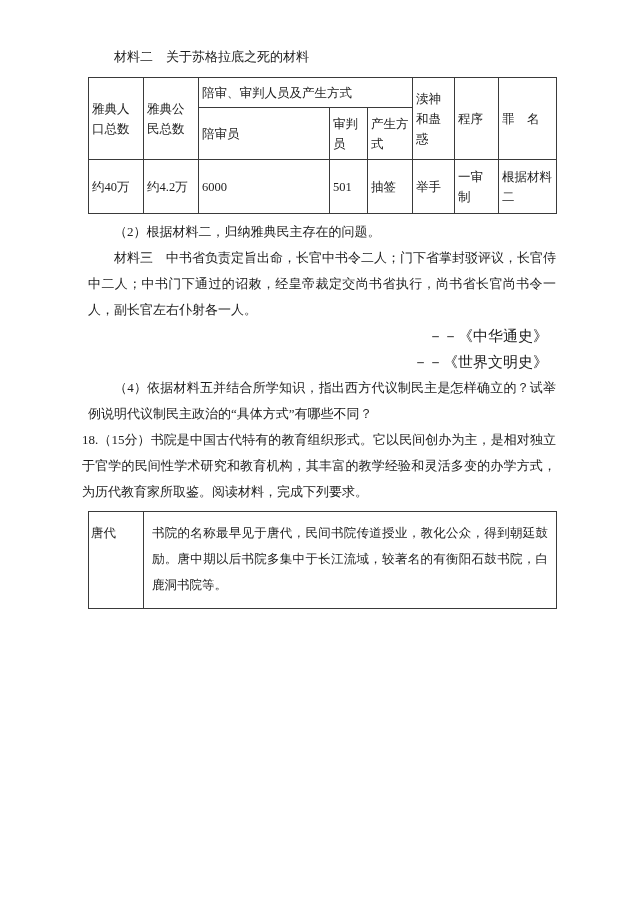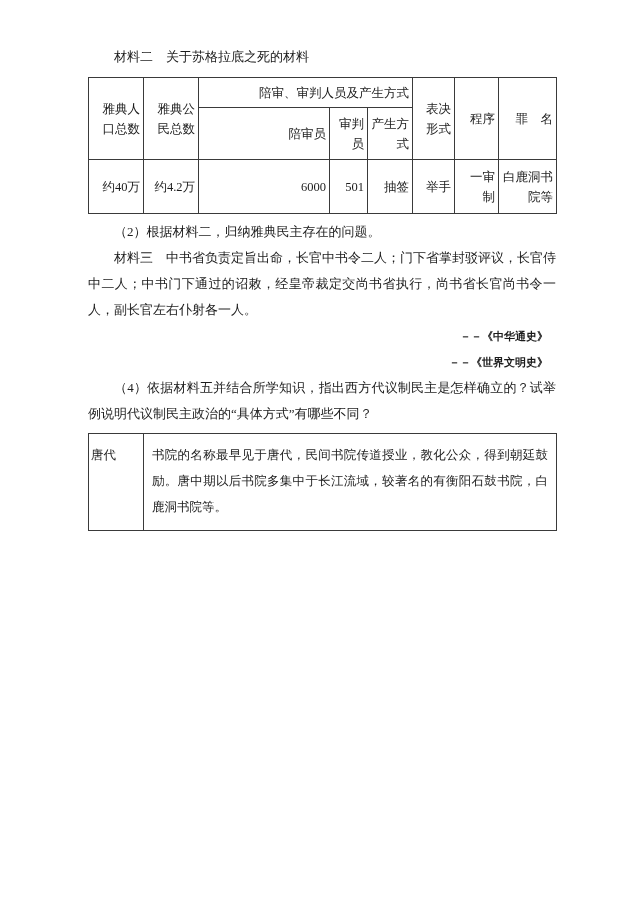--- a/index.html
+++ b/index.html
@@ -19,38 +19,37 @@
     background: #ffffff;
   }
   .para {
     font-size: 13px;
     line-height: 26px;
     text-align: justify;
     text-indent: 2em;
     word-break: break-all;
   }
   .source {
-    font-size: 11px;
+    font-size: 15px;
     line-height: 26px;
     text-align: right;
     padding-right: 8px;
-    font-weight: bold;
   }
   .q18 { text-indent: 0; margin-left: -6px; }
   table {
     border-collapse: collapse;
     table-layout: fixed;
     width: 468px;
   }
   .socrates-table { margin: 7px 0 5px 0; }
   .socrates-table td {
     border: 1px solid #3a3a3a;
     font-size: 12.5px;
     line-height: 20px;
-    text-align: right;
+    text-align: left;
     vertical-align: middle;
     padding: 2px 3px;
     word-break: break-all;
   }
   .socrates-table tr.h1 td { height: 30px; }
   .socrates-table tr.h2 td { height: 52px; }
   .socrates-table tr.dr td { height: 54px; }
   .shuyuan-table { margin: 6px 0 0 0; }
   .shuyuan-table td {
     border: 1px solid #3a3a3a;
@@ -83,47 +82,48 @@
       <col style="width:45px">
       <col style="width:42px">
       <col style="width:44px">
       <col style="width:58px">
     </colgroup>
     <tbody>
         <tr class="h1">
       <td rowspan="2">雅典人口总数</td>
       <td rowspan="2">雅典公民总数</td>
       <td colspan="3">陪审、审判人员及产生方式</td>
-      <td rowspan="2">表决形式</td>
+      <td rowspan="2">渎神和蛊惑</td>
       <td rowspan="2">程序</td>
       <td rowspan="2">罪　名</td>
     </tr>
     <tr class="h2">
       <td>陪审员</td>
       <td>审判员</td>
       <td>产生方式</td>
     </tr>
     <tr class="dr">
       <td>约40万</td>
       <td>约4.2万</td>
       <td>6000</td>
       <td>501</td>
       <td>抽签</td>
       <td>举手</td>
       <td>一审制</td>
-      <td>白鹿洞书院等</td>
+      <td>根据材料二</td>
     </tr>
   </tbody>
     </table>
 
   <p class="para">（2）根据材料二，归纳雅典民主存在的问题。</p>
   <p class="para">材料三　中书省负责定旨出命，长官中书令二人；门下省掌封驳评议，长官侍中二人；中书门下通过的诏敕，经皇帝裁定交尚书省执行，尚书省长官尚书令一人，副长官左右仆射各一人。</p>
   <p class="source">－－《中华通史》</p>
   <p class="source">－－《世界文明史》</p>
   <p class="para">（4）依据材料五并结合所学知识，指出西方代议制民主是怎样确立的？试举例说明代议制民主政治的“具体方式”有哪些不同？</p>
+  <p class="para q18">18.（15分）书院是中国古代特有的教育组织形式。它以民间创办为主，是相对独立于官学的民间性学术研究和教育机构，其丰富的教学经验和灵活多变的办学方式，为历代教育家所取鉴。阅读材料，完成下列要求。</p>
 
   <table class="shuyuan-table">
     <colgroup>
       <col style="width:55px">
       <col style="width:413px">
     </colgroup>
     <tbody>
         <tr>
       <td class="era">唐代</td>
       <td class="desc">书院的名称最早见于唐代，民间书院传道授业，教化公众，得到朝廷鼓励。唐中期以后书院多集中于长江流域，较著名的有衡阳石鼓书院，白鹿洞书院等。</td>

